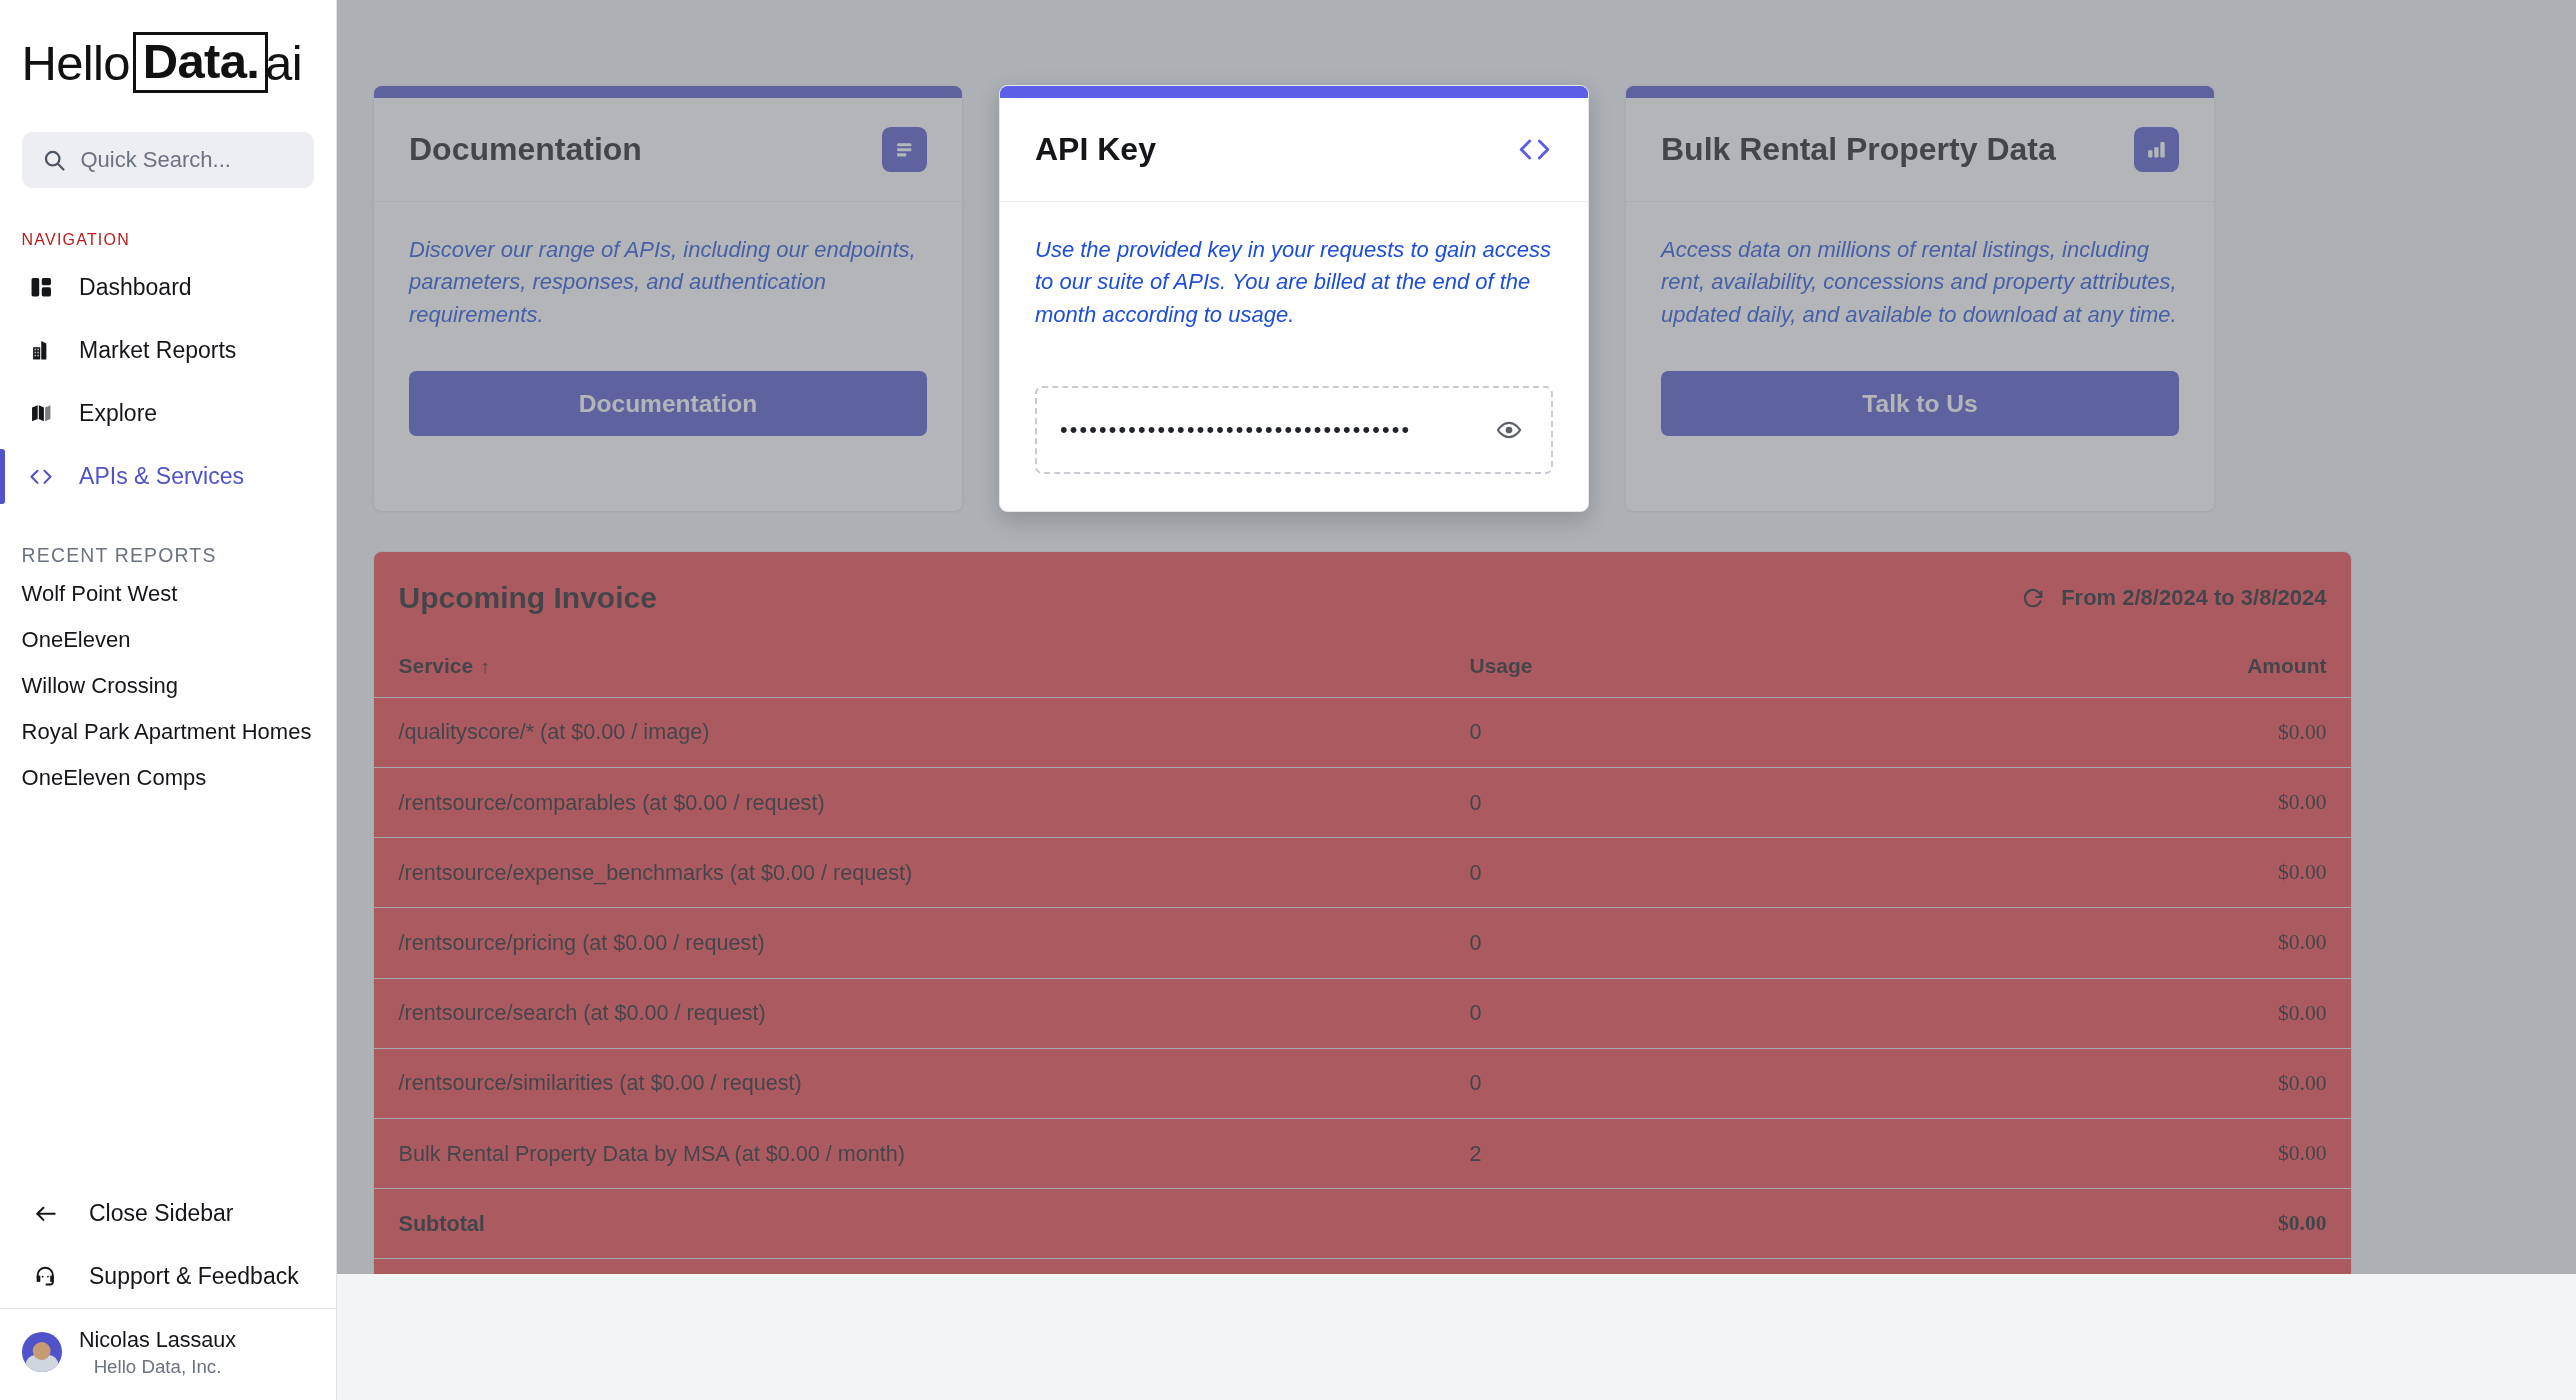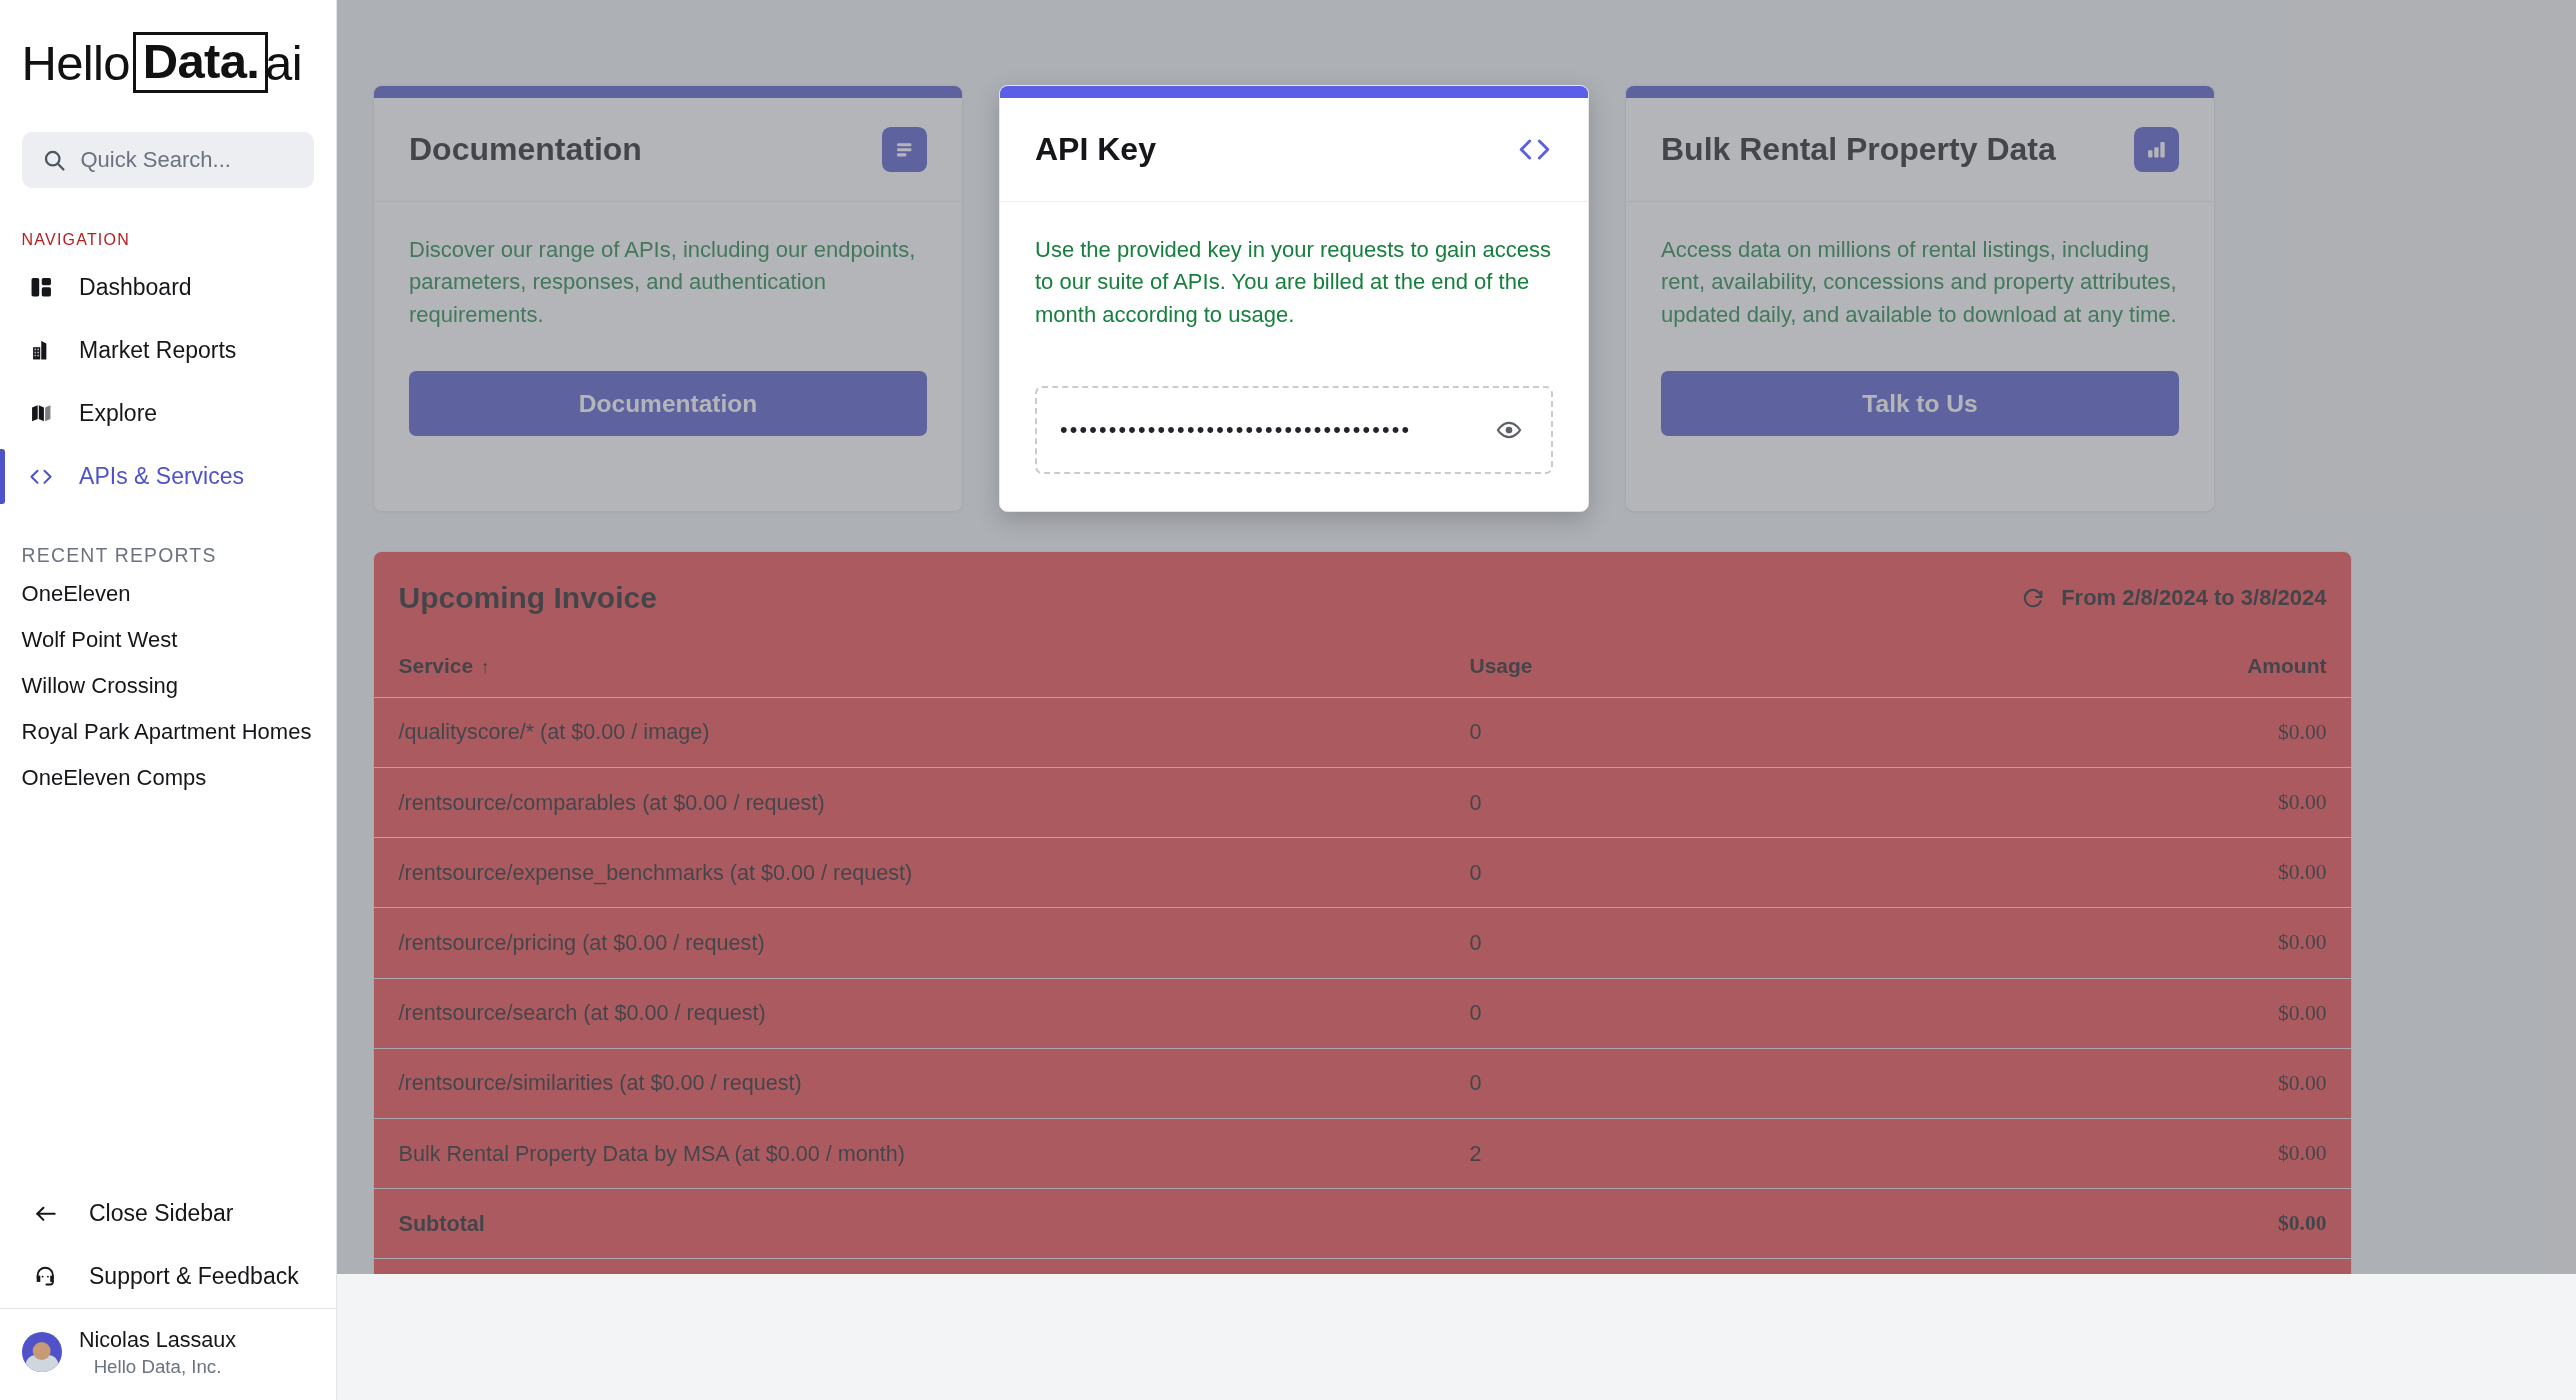--- a/index.html
+++ b/index.html
@@ -112,21 +112,21 @@
     height: 104px; display: flex; align-items: center;
     justify-content: space-between; padding: 0 35px;
     border-bottom: 1.4px solid #edeef1;
   }
   .card-title { font-size: 32px; font-weight: 700; color: #15161a; }
   .tile-ico {
     width: 45px; height: 45px; border-radius: 8.6px; background: #4f52c9;
     display: flex; align-items: center; justify-content: center;
   }
   .card-body { padding: 32px 35px 37px 35px; }
-  .card-desc { font-size: 22px; line-height: 1.48; color: #15803d; }
+  .card-desc { font-size: 22px; line-height: 1.48; color: #1d4ed8; font-style: italic; }
   .card-btn {
     margin-top: 40px; height: 65px; border-radius: 7.2px;
     background: #4f52c9; color: #ffffff;
     display: flex; align-items: center; justify-content: center;
     font-size: 24.5px; font-weight: 700; cursor: pointer; border: none; width: 100%;
   }
   .apikey-field {
     margin-top: 55px; height: 88px; border: 2.2px dashed #c9cbd2;
     border-radius: 7.2px; display: flex; align-items: center;
     justify-content: space-between; padding: 0 23px 0 23px;
@@ -242,22 +242,22 @@
       <span class="nav-ico">
         <svg width="26" height="21.6" viewBox="0 0 30 24" fill="none" stroke="#4f52c9" stroke-width="2.4" stroke-linecap="round" stroke-linejoin="round">
           <polyline points="11,5 4,12 11,19"></polyline>
             <polyline points="19,5 26,12 19,19"></polyline>
         </svg>
       </span>
       <span>APIs &amp; Services</span>
     </div>
 
     <div class="recent-label">RECENT REPORTS</div>
+    <div class="recent-item">Wolf Point West</div>
     <div class="recent-item">OneEleven</div>
-    <div class="recent-item">Wolf Point West</div>
     <div class="recent-item">Willow Crossing</div>
     <div class="recent-item">Royal Park Apartment Homes</div>
     <div class="recent-item">OneEleven Comps</div>
 
     <div class="sidebar-spacer"></div>
 
     <div class="bottom-item">
       <span class="nav-ico">
         <svg width="26" height="21.6" viewBox="0 0 30 24" fill="none" stroke="#15161a" stroke-width="2.4" stroke-linecap="round" stroke-linejoin="round">
           <line x1="25" y1="12" x2="5" y2="12"></line>

